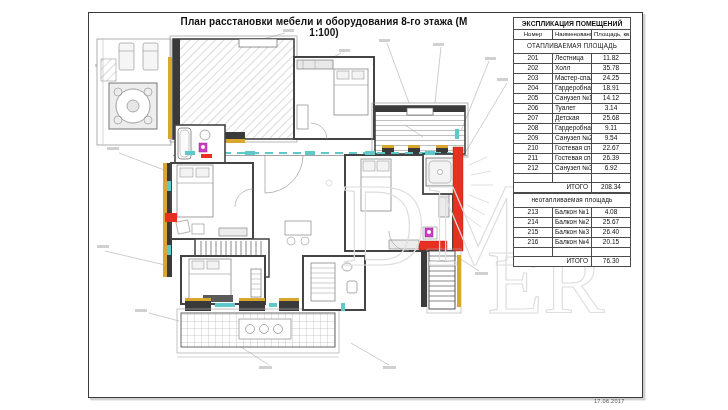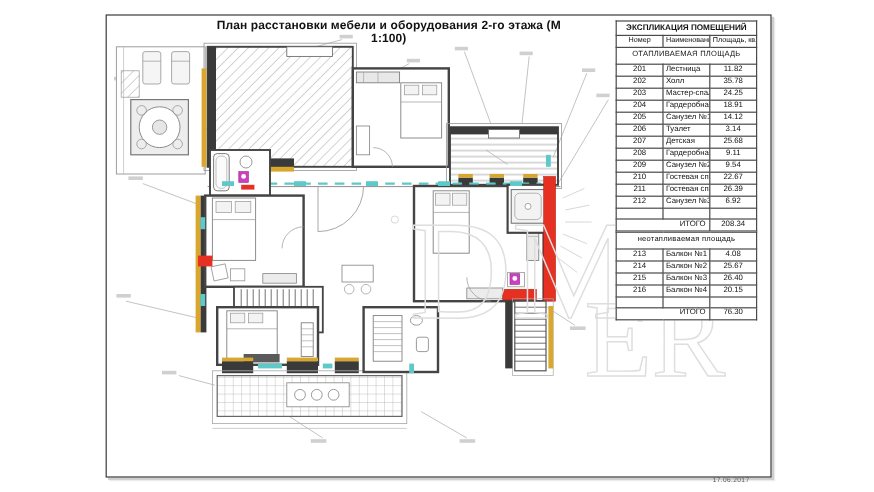--- a/index.html
+++ b/index.html
@@ -24,21 +24,21 @@
   .expl .tot-v{text-align:center;}
   .expl .sp td{height:6px;}
   .date-stamp{position:absolute;left:594px;top:398px;font-size:5.5px;color:#555;letter-spacing:.3px;}
 </style>
 </head>
 <body>
 
 <div class="canvas">
   <div class="sheet">
 
-    <div class="plan-title">План расстановки мебели и оборудования 2-го этажа (М 1:100)</div>
+    <div class="plan-title">План расстановки мебели и оборудования 8-го этажа (М 1:100)</div>
 
     <svg class="plan-svg" viewBox="0 0 553 384">
       <defs>
         <pattern id="hatchD" width="6" height="6" patternUnits="userSpaceOnUse" patternTransform="rotate(45)">
           <line x1="0" y1="0" x2="0" y2="6" stroke="#b5b5b5" stroke-width="1"></line>
         </pattern>
         <pattern id="hatchH" width="5" height="5" patternUnits="userSpaceOnUse">
           <line x1="0" y1="2.5" x2="5" y2="2.5" stroke="#b0b0b0" stroke-width="0.8"></line>
         </pattern>
         <pattern id="grid" width="7" height="7" patternUnits="userSpaceOnUse">

